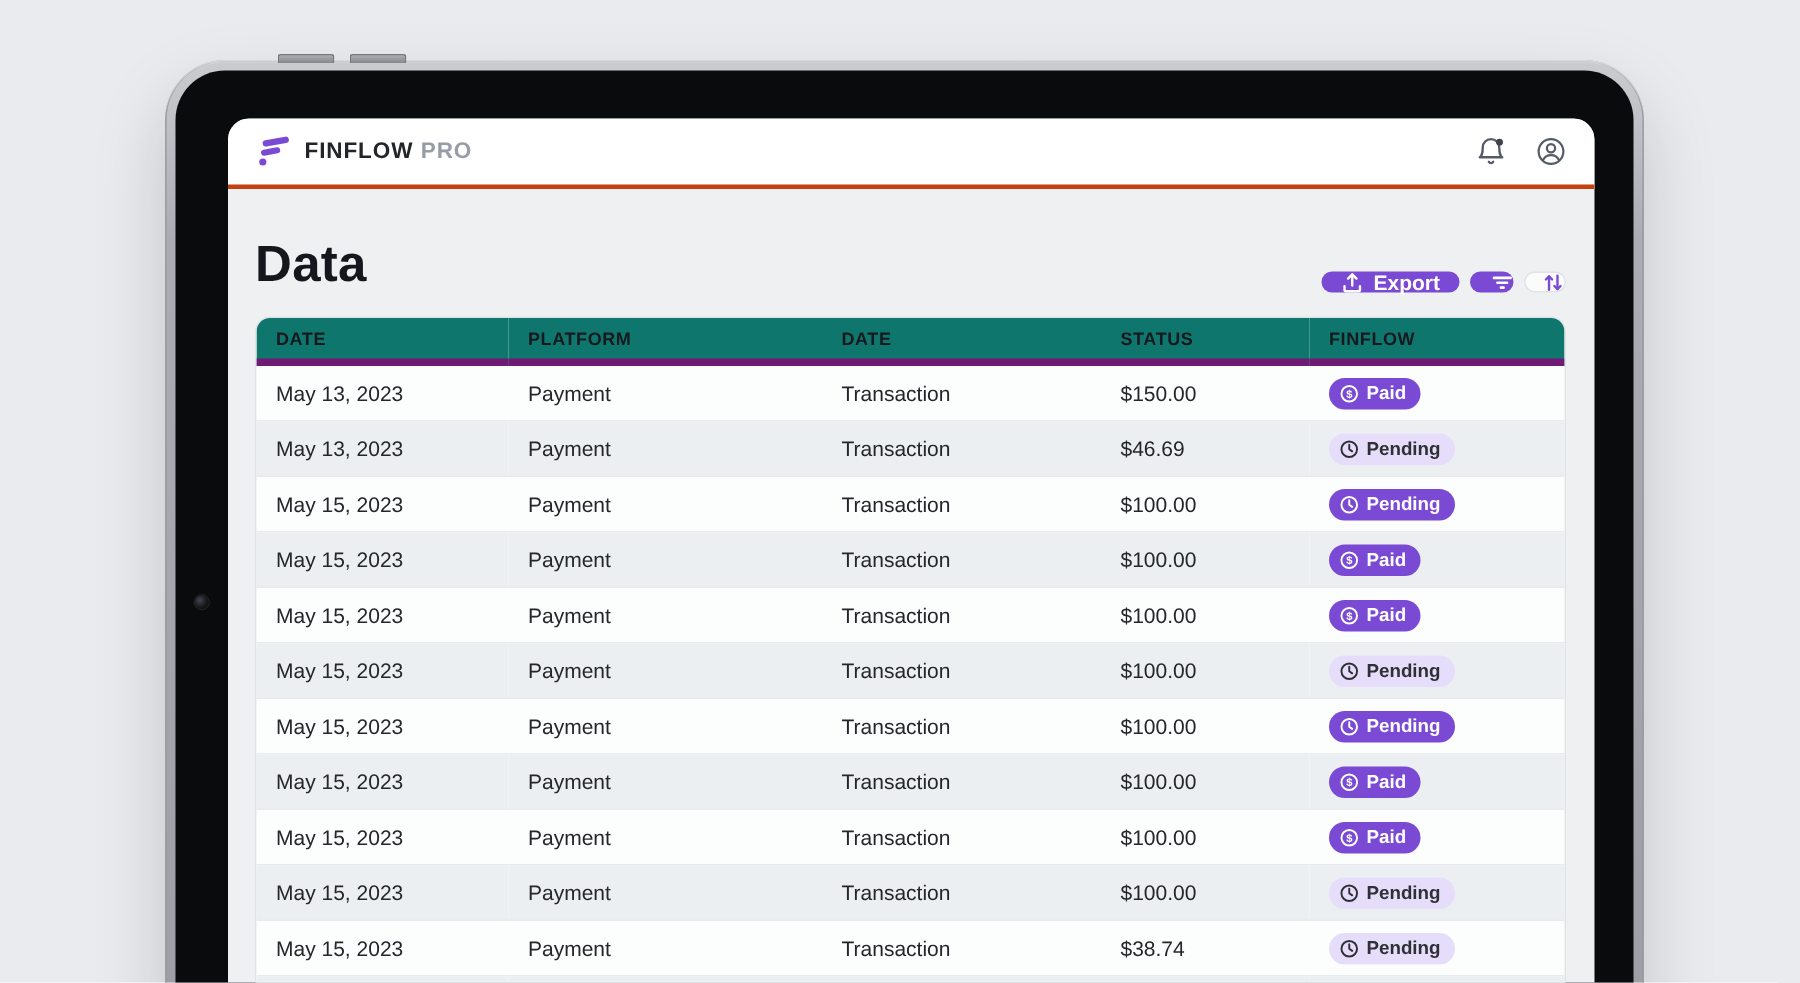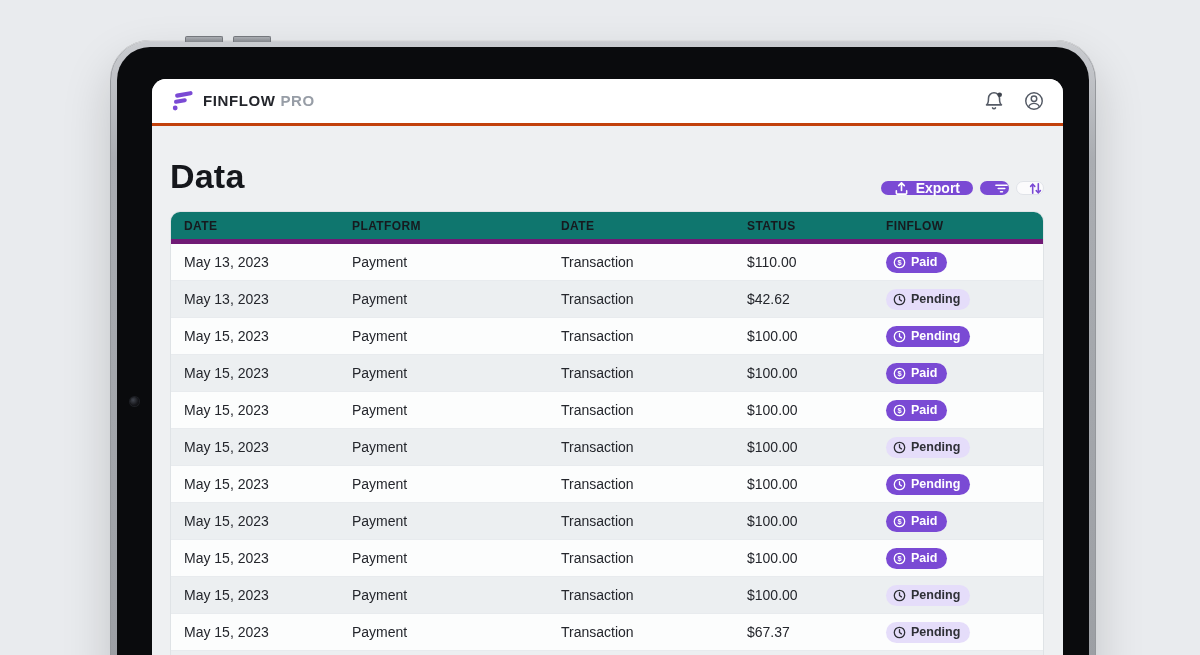--- a/index.html
+++ b/index.html
@@ -186,36 +186,36 @@
                 <th>DATE</th>
                 <th>STATUS</th>
                 <th>FINFLOW</th>
               </tr>
             </thead>
             <tbody>
                 <tr>
                   <td>May 13, 2023</td>
                   <td>Payment</td>
                   <td>Transaction</td>
-                  <td>$110.00</td>
+                  <td>$150.00</td>
                   <td><span class="badge solid">
                       <span class="bicon">
                         <svg width="13" height="13" viewBox="0 0 14 14">
                           <circle cx="7" cy="7" r="5.6" fill="none" stroke="currentColor" stroke-width="1.4"></circle>
                           <text x="7" y="9.8" text-anchor="middle" font-size="8" font-weight="bold" fill="currentColor" font-family="inherit">$</text>
                         </svg>
                       </span>
                       <span>Paid</span>
                     </span></td>
                 </tr>
                 <tr class="alt">
                   <td>May 13, 2023</td>
                   <td>Payment</td>
                   <td>Transaction</td>
-                  <td>$42.62</td>
+                  <td>$46.69</td>
                   <td><span class="badge soft">
                       <span class="bicon">
                         <svg width="13" height="13" viewBox="0 0 14 14" fill="none" stroke="currentColor" stroke-width="1.4" stroke-linecap="round" stroke-linejoin="round">
                           <circle cx="7" cy="7" r="5.6"></circle>
                           <path d="M7 3.8V7l2.1 1.5"></path>
                         </svg>
                       </span>
                       <span>Pending</span>
                     </span></td>
                 </tr>
@@ -336,21 +336,21 @@
                           <path d="M7 3.8V7l2.1 1.5"></path>
                         </svg>
                       </span>
                       <span>Pending</span>
                     </span></td>
                 </tr>
                 <tr>
                   <td>May 15, 2023</td>
                   <td>Payment</td>
                   <td>Transaction</td>
-                  <td>$67.37</td>
+                  <td>$38.74</td>
                   <td><span class="badge soft">
                       <span class="bicon">
                         <svg width="13" height="13" viewBox="0 0 14 14" fill="none" stroke="currentColor" stroke-width="1.4" stroke-linecap="round" stroke-linejoin="round">
                           <circle cx="7" cy="7" r="5.6"></circle>
                           <path d="M7 3.8V7l2.1 1.5"></path>
                         </svg>
                       </span>
                       <span>Pending</span>
                     </span></td>
                 </tr>

